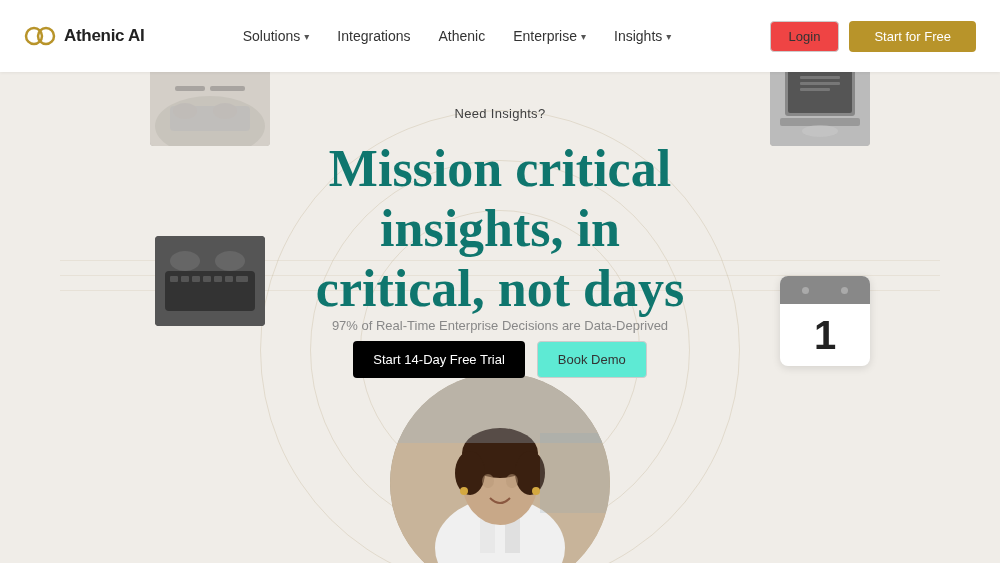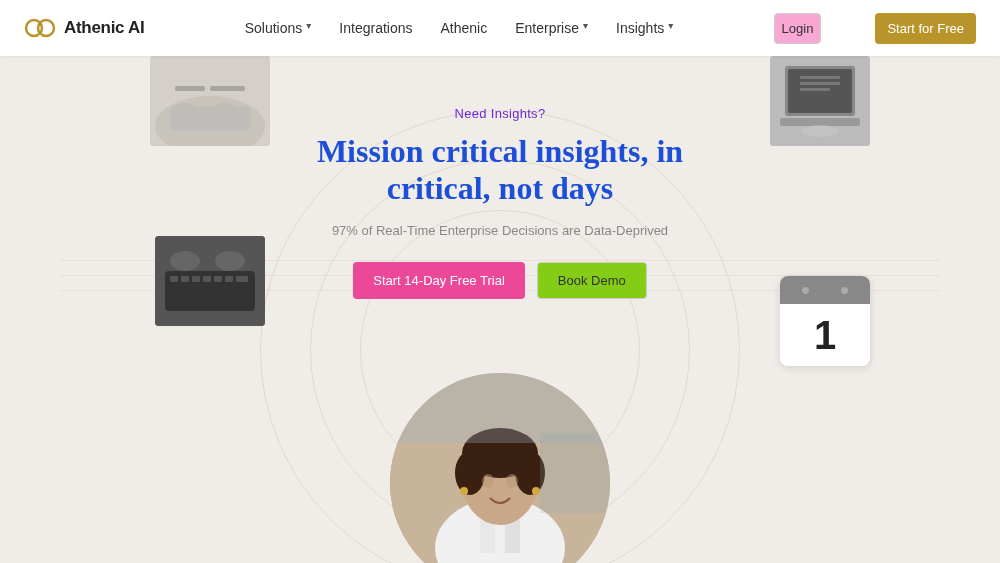--- a/index.html
+++ b/index.html
@@ -11,21 +11,21 @@
       background-color: #f0ede8;
       position: relative;
     }
 
     
     nav {
       position: fixed;
       top: 0;
       left: 0;
       width: 1000px;
-      height: 56px;
+      height: 72px;
       background: #fff;
       display: flex;
       align-items: center;
       justify-content: space-between;
       padding: 0 24px;
       z-index: 100;
       box-shadow: 0 1px 3px rgba(0,0,0,0.06);
     }
     .nav-left {
       display: flex;
@@ -50,54 +50,53 @@
       display: flex;
       align-items: center;
       gap: 28px;
     }
     .nav-item {
       font-family: 'Arial', sans-serif;
       font-size: 14px;
       color: #333;
       cursor: pointer;
       display: flex;
-      align-items: flex-start;
+      align-items: center;
       gap: 4px;
       text-decoration: none;
     }
     .chevron {
       font-size: 10px;
       color: #555;
     }
     .nav-right {
       display: flex;
       align-items: center;
       gap: 10px;
     }
     .btn-login {
       font-family: 'Arial', sans-serif;
       font-size: 13px;
       color: #333;
       border: 1px solid #ccc;
-      background: #f9a8d4;
-      padding: 7px 7px;
+      background: #ef4444;
+      padding: 7px 18px;
       border-radius: 4px;
       cursor: pointer;
     }
     .btn-start {
       font-family: 'Arial', sans-serif;
       font-size: 13px;
       color: #fff;
       background: #b8942a;
       border: none;
-      padding: 8px 12px;
+      padding: 8px 25px;
       border-radius: 4px;
       cursor: pointer;
       white-space: nowrap;
-      margin-left: 44px;
     }
 
     
     .main {
       position: absolute;
       top: 56px;
       left: 0;
       width: 1000px;
       height: 507px;
       background: #f0ede8;
@@ -111,59 +110,58 @@
     
     .hero {
       position: relative;
       z-index: 10;
       text-align: center;
       margin-top: 50px;
     }
     .hero-sub {
       font-family: 'Arial', sans-serif;
       font-size: 13px;
-      color: #6d28d9;
-      margin-bottom: 12px;
+      color: #404040;
+      margin-bottom: 18px;
       letter-spacing: 0.3px;
     }
     .hero-title {
       font-family: 'Georgia', serif;
-      font-size: 32px;
+      font-size: 52px;
       font-weight: 900;
-      color: #1d4ed8;
+      color: #0f766e;
       line-height: 1.15;
-      margin-bottom: 16px;
       max-width: 500px;
     }
     .hero-desc {
       font-family: 'Arial', sans-serif;
       font-size: 13px;
       color: #888;
-      margin-bottom: 24px;
+      margin-bottom: 8px;
     }
     .hero-buttons {
       display: flex;
       gap: 12px;
       justify-content: center;
     }
     .btn-trial {
       font-family: 'Arial', sans-serif;
       font-size: 13px;
       color: #fff;
-      background: #ec4899;
+      background: #000000;
       border: none;
       padding: 10px 20px;
       border-radius: 4px;
       cursor: pointer;
     }
     .btn-demo {
       font-family: 'Arial', sans-serif;
       font-size: 13px;
       color: #333;
-      background: #84cc16;
+      background: #5eead4;
       border: 1px solid #ccc;
       padding: 10px 20px;
       border-radius: 4px;
       cursor: pointer;
     }
 
     
     .circle-bg {
       position: absolute;
       border: 1px solid rgba(180,160,120,0.25);

